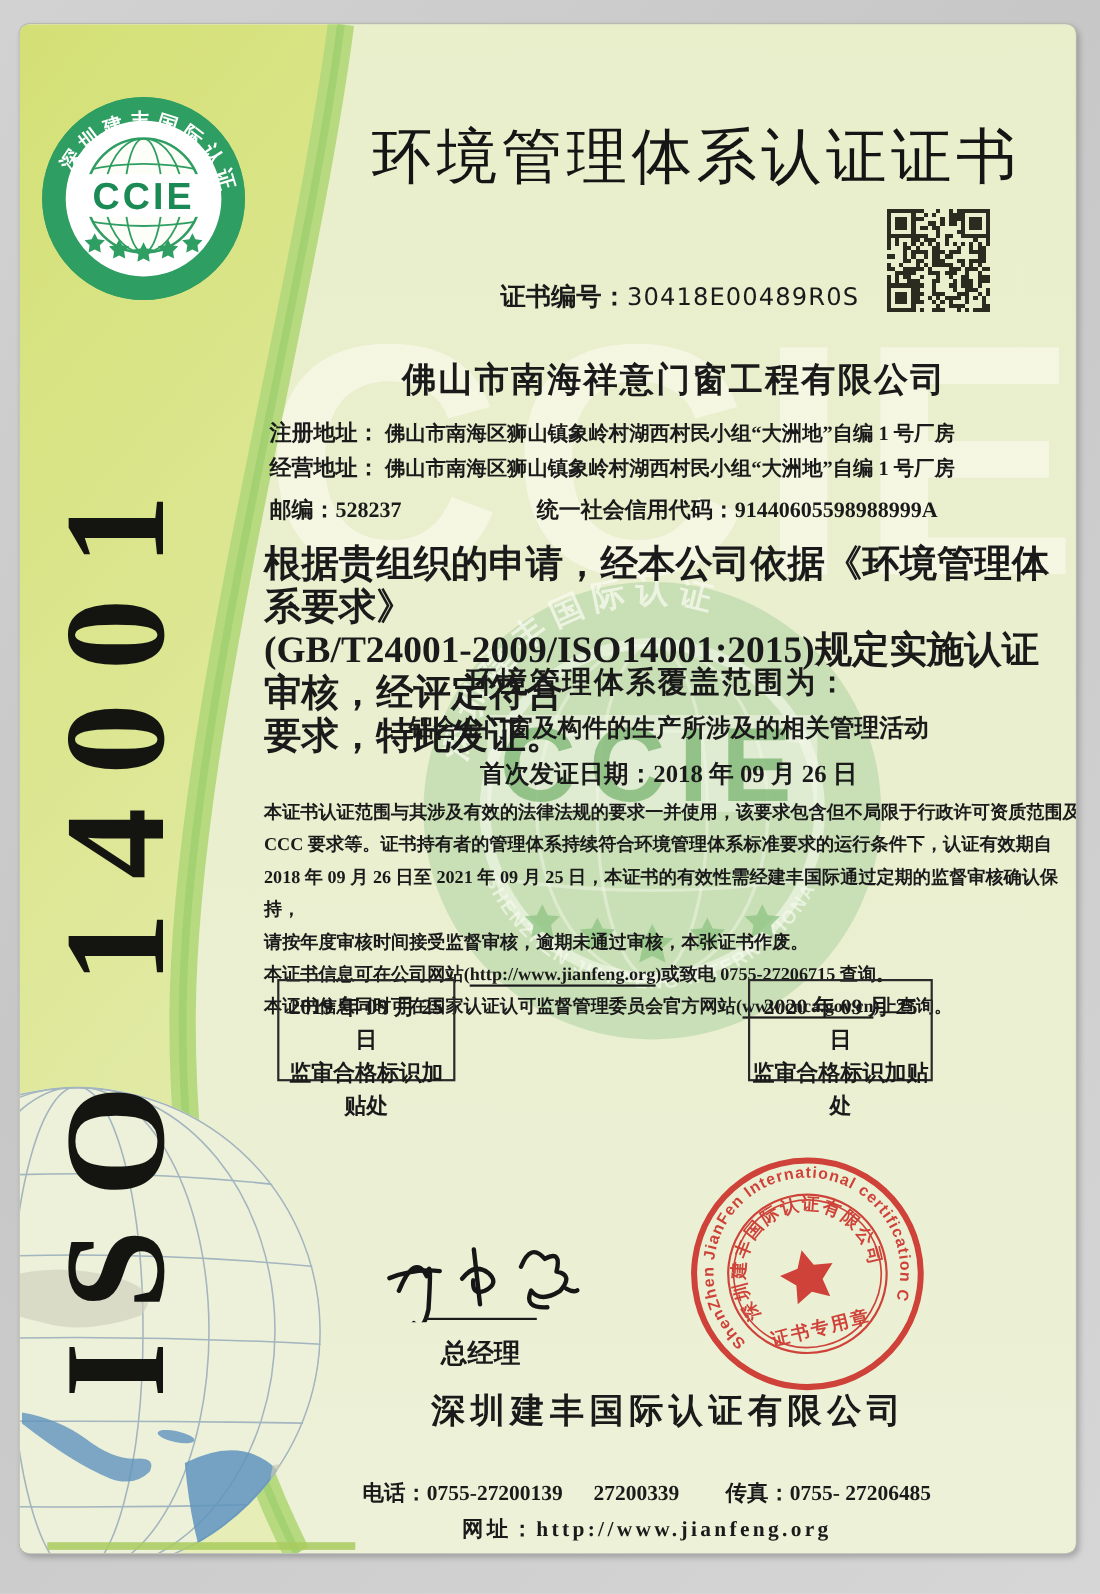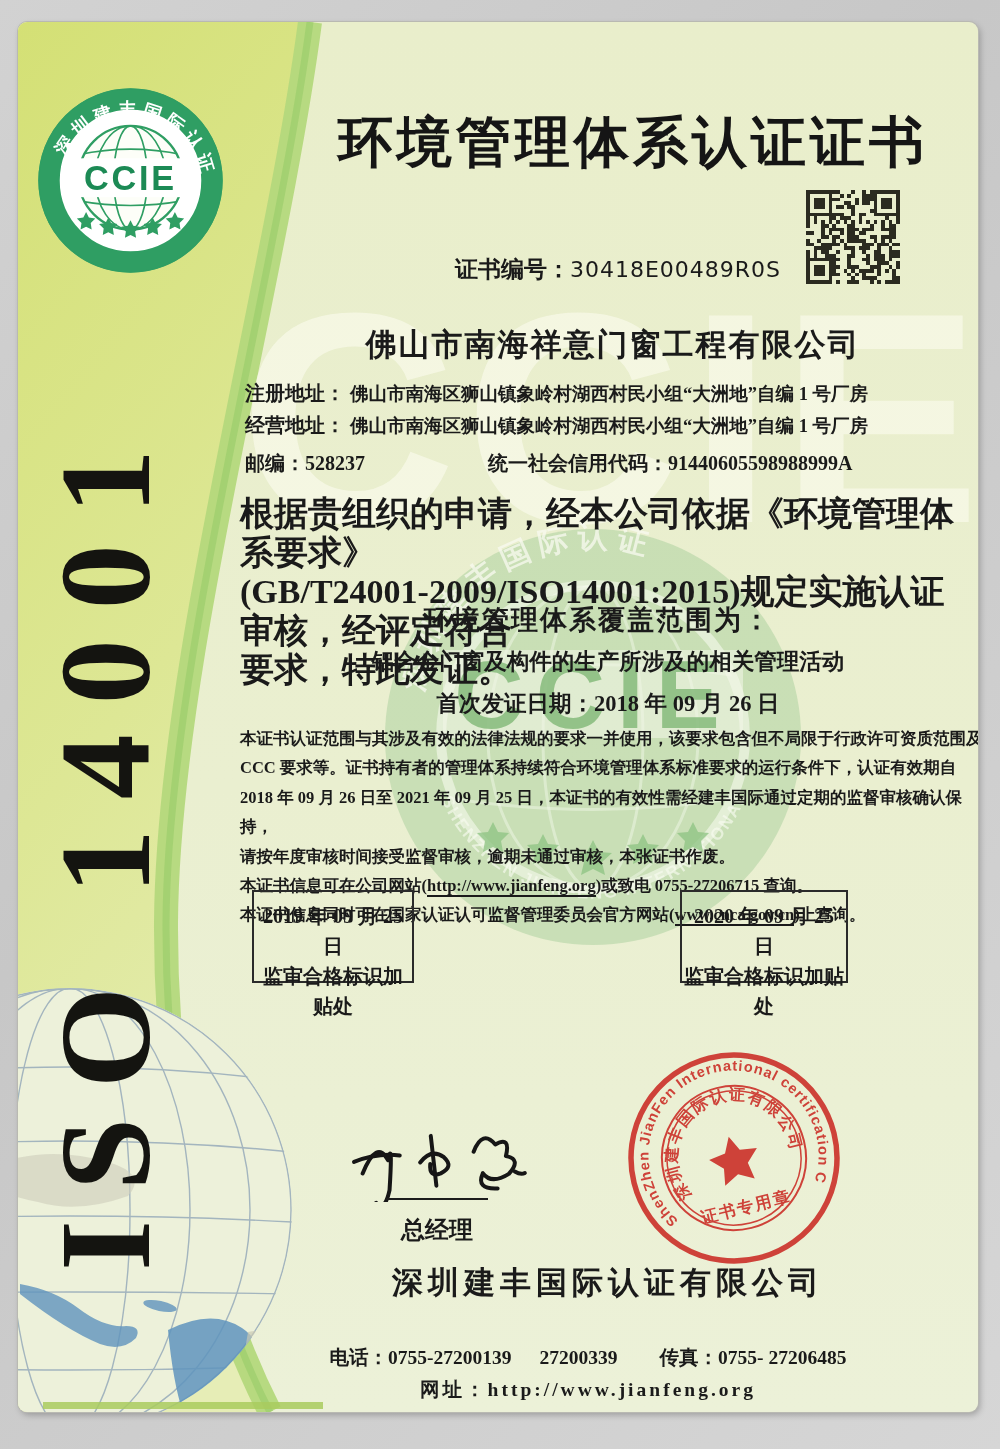--- a/index.html
+++ b/index.html
@@ -10,21 +10,21 @@
   }
   .cert{
     position:absolute;left:18px;top:22px;width:960px;height:1390px;
     background:linear-gradient(180deg,#e9eecb 0%,#eaefd0 55%,#ecf1d8 100%);
     border-radius:9px;overflow:hidden;box-shadow:0 0 0 1px #b9b9b2, 2px 3px 6px rgba(0,0,0,.25);
   }
   .bg{position:absolute;left:0;top:0;}
   .abs{position:absolute;}
   .ctr{text-align:center;}
   .title{
-    left:290px;top:84px;width:650px;font-size:55px;font-weight:700;
+    left:290px;top:84px;width:650px;font-size:55px;font-weight:400;
     letter-spacing:4px;color:#151515;
   }
   .certno{left:320px;top:232px;width:560px;font-size:23px;font-weight:700;}
   .certno .val{font-family:"DejaVu Sans","Liberation Sans",sans-serif;font-weight:400;font-size:22px;letter-spacing:1px;}
   .company{left:250px;top:302px;width:690px;font-size:31px;font-weight:800;letter-spacing:2px;}
   .addr{left:227px;width:730px;font-size:20px;font-weight:700;}
   .addr .val{font-size:18.5px;font-weight:600;}
   .postrow{left:227px;top:428px;width:730px;font-size:20px;font-weight:700;}
   .postrow .code{position:absolute;left:243px;top:0;text-align:right;}
   .decl{left:222px;top:472px;width:736px;font-size:34px;font-weight:600;line-height:39px;}

